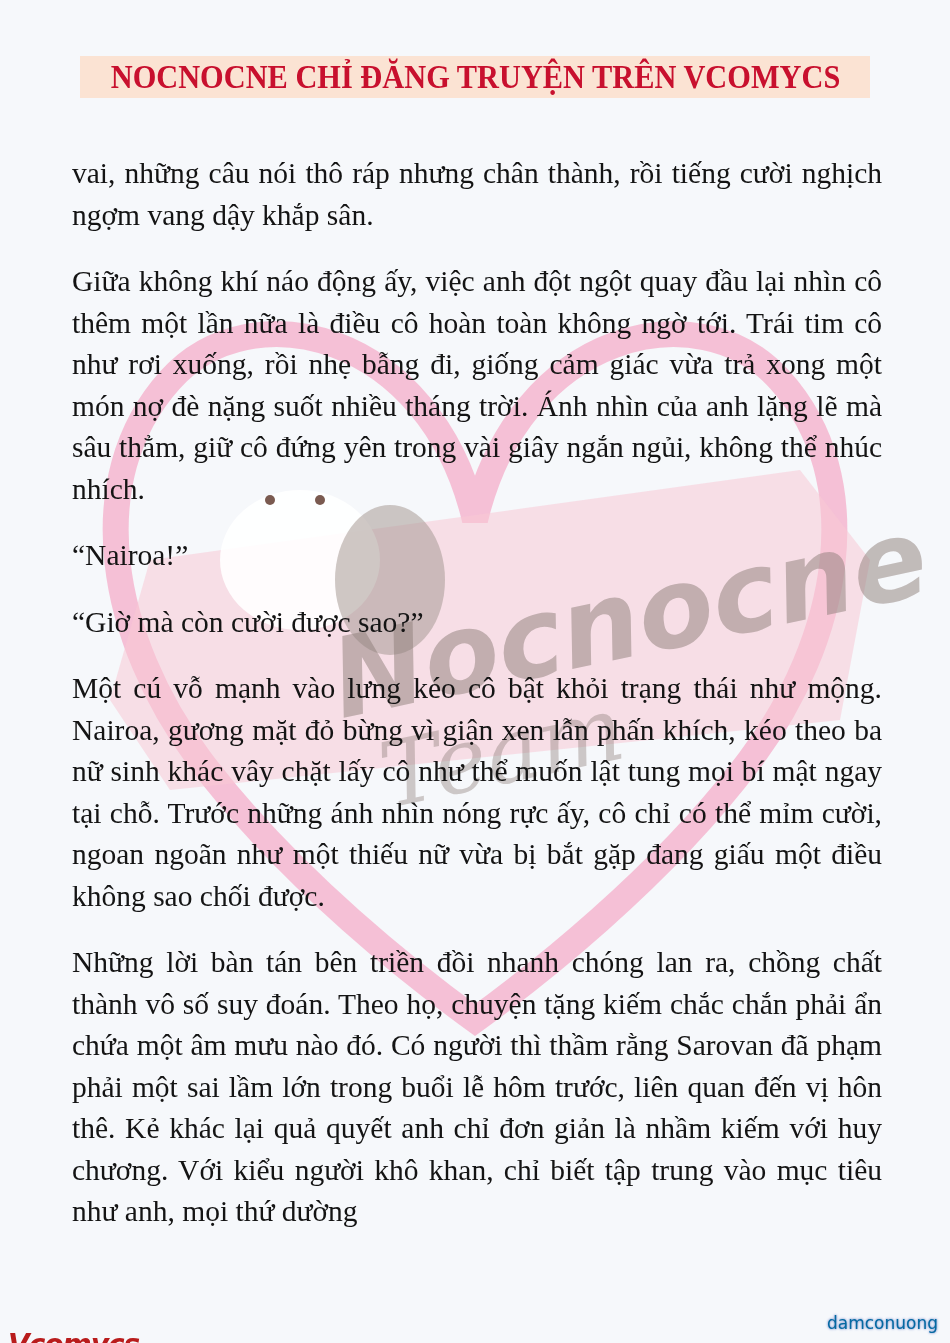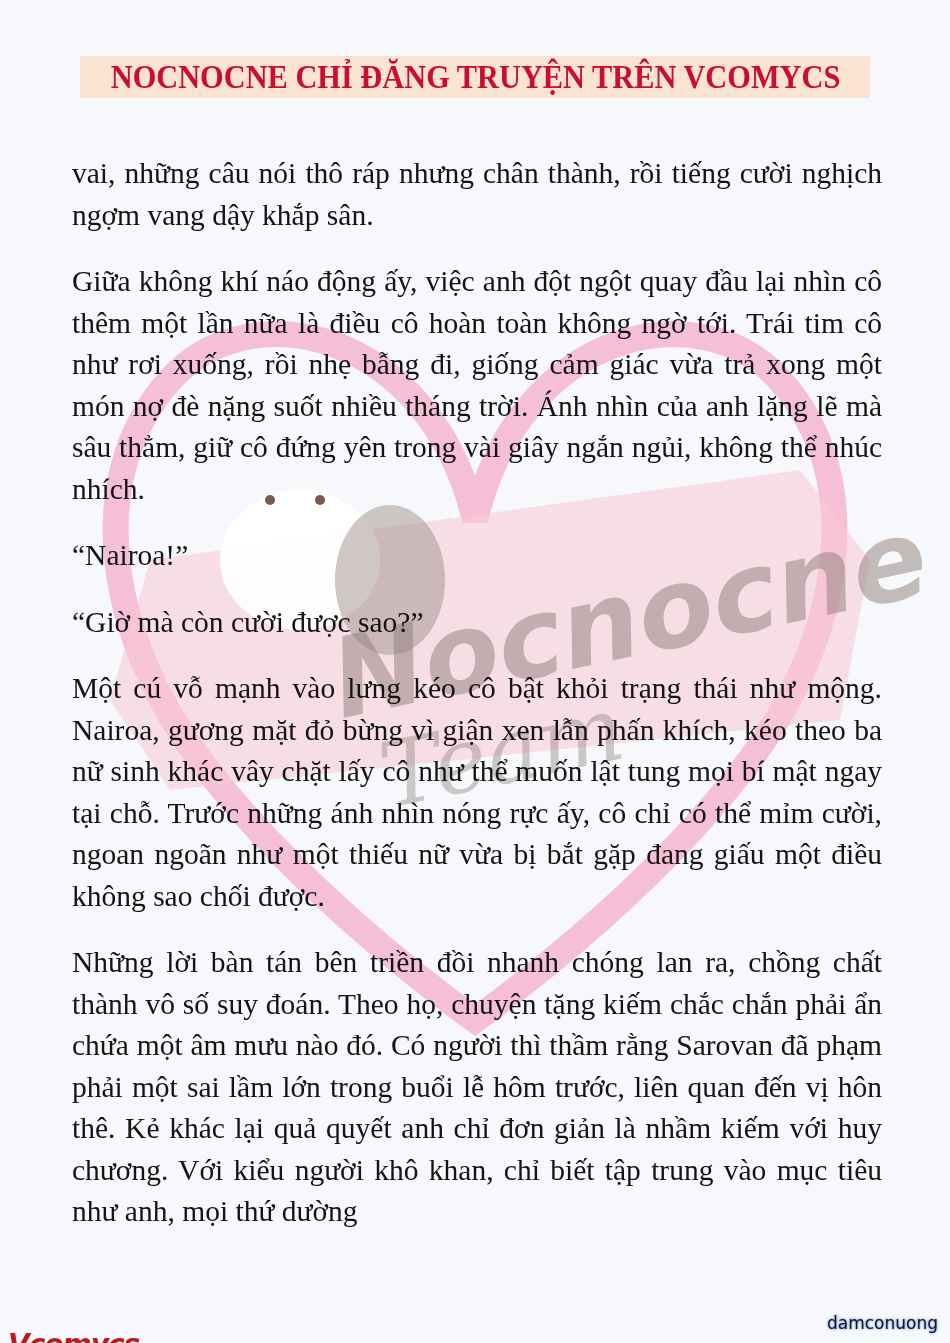--- a/index.html
+++ b/index.html
@@ -25,21 +25,21 @@
     color: #141414; font-size: 29.5px; line-height: 41.5px; text-align: justify; margin-top: 17px;
   }
   .content p { margin: 0 0 25px 0; }
   .footer-logo {
     position: absolute; left: 8px; top: 1296px; z-index: 2;
     font-family: "DejaVu Sans", sans-serif; font-style: italic; font-weight: bold;
     color: #b91c1c; font-size: 28px; letter-spacing: -1px; margin-top: 32px;
   }
   .footer-credit {
     position: absolute; right: 12px; top: 1313px; z-index: 2;
-    font-family: "DejaVu Sans", sans-serif; color: #0f172a; font-size: 17px;
+    font-family: "DejaVu Sans", sans-serif; color: #0369a1; font-size: 17px;
     text-shadow: 0 0 3px #8ea2d6, 0 0 2px #8ea2d6;
   }
 </style>
 </head>
 <body>
 
 <div class="page">
 
   <svg class="watermark" viewBox="0 0 950 1343">
 

